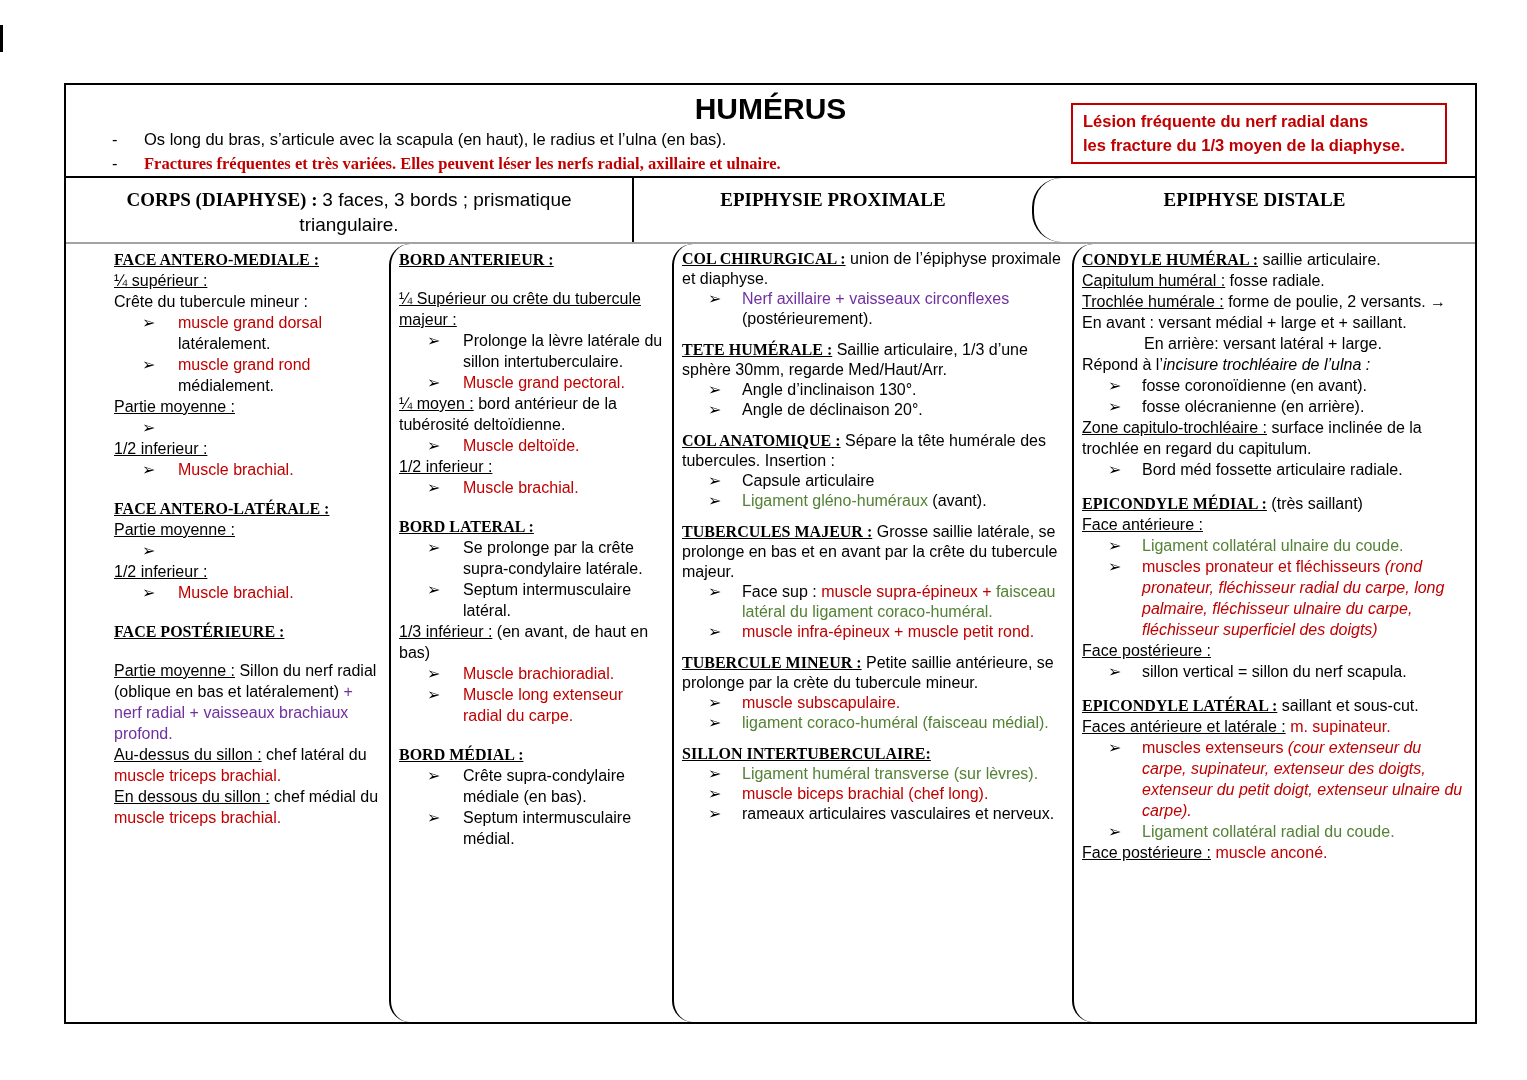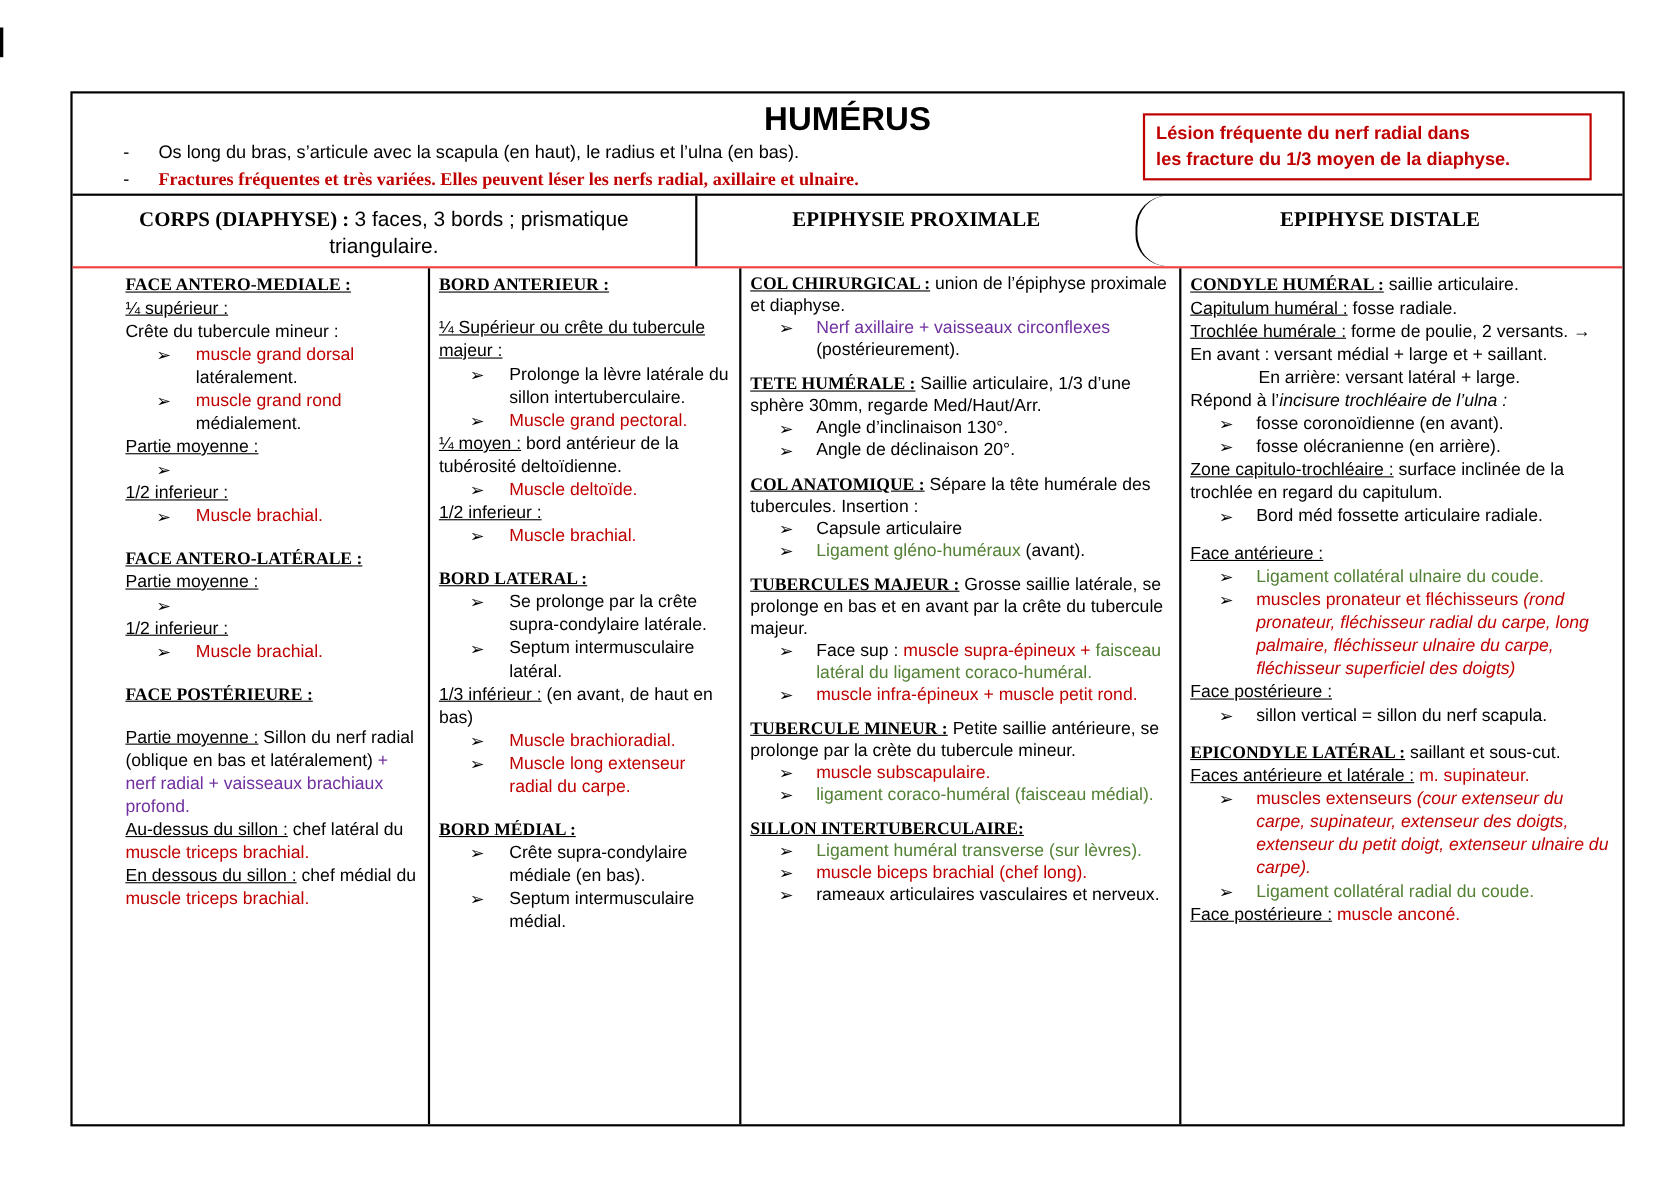--- a/index.html
+++ b/index.html
@@ -26,40 +26,40 @@
     display:flex;flex-direction:column;
   }
 
   
   .top{position:relative;flex:0 0 91px;padding-top:7px;}
   .title{text-align:center;font-size:30px;font-weight:bold;line-height:34px;}
   .intro{padding-left:40px;margin-top:1px;}
   .intro-item{display:flex;font-size:16.5px;line-height:24px;}
   .intro-item .dash{flex:0 0 38px;padding-left:6px;}
   .warn{
-    position:absolute;top:18px;right:28px;width:408px;
+    position:absolute;top:18px;right:28px;width:376px;
     border:2px solid var(--red);
     padding:4px 10px 5px 10px;
     color:var(--red);font-weight:bold;font-size:16.5px;line-height:24px;
     background:#fff;
   }
 
   
-  .hrow{flex:0 0 68px;border-top:2px solid #000;border-bottom:2px solid #ef4444;display:flex;justify-content:center;}
+  .hrow{flex:0 0 68px;border-top:2px solid #000;border-bottom:2px solid #a3a3a3;display:flex;justify-content:center;}
   .hcell{padding-top:9px;text-align:center;font-size:19px;line-height:25px;}
   .hcell + .hcell{border-left:2px solid #000;}
   .h-corps{flex:0 0 566px;}
   .h-prox{flex:0 0 400px;font-weight:bold;}
   .h-dist{flex:1;font-weight:bold;border-radius:29px;}
   .h-corps .inner{max-width:505px;margin:0 auto;}
 
   
   .brow{flex:1;display:flex;min-height:0;padding-left:40px;}
   .bcell{padding:5px 8px 4px 8px;font-size:16px;line-height:21px;overflow:hidden;}
-  .bcell + .bcell{border-left:2px solid #000;}
+  .bcell + .bcell{border-left:2px solid #000;border-radius:21px;}
   .c-face{flex:0 0 283px;}
   .c-bord{flex:0 0 283px;}
   .c-prox{flex:0 0 400px;line-height:20px;}
   .c-dist{flex:1;}
 
   
   .blk-gap{height:18px;}
   .c-prox .blk-gap{height:11px;}
   .c-dist .blk-gap{height:13px;}
   .blk-b{display:flex;}
@@ -276,20 +276,21 @@
           <div class="blk blk-b">
             <span class="mk">➢</span>
             <span class="ct"><span>fosse olécranienne (en arrière).</span></span>
           </div>
           <div class="blk blk-p"><span class="s-u">Zone capitulo-trochléaire :</span><span> surface inclinée de la trochlée en regard du capitulum.</span></div>
           <div class="blk blk-b">
             <span class="mk">➢</span>
             <span class="ct"><span>Bord méd fossette articulaire radiale.</span></span>
           </div>
           <div class="blk blk-gap"></div>
+          <div class="blk blk-p"><span class="s-b s-u">EPICONDYLE MÉDIAL :</span><span> (très saillant)</span></div>
           <div class="blk blk-p"><span class="s-u">Face antérieure :</span></div>
           <div class="blk blk-b">
             <span class="mk">➢</span>
             <span class="ct"><span class="s-g">Ligament collatéral ulnaire du coude.</span></span>
           </div>
           <div class="blk blk-b">
             <span class="mk">➢</span>
             <span class="ct"><span class="s-r">muscles pronateur et fléchisseurs </span><span class="s-r s-i">(rond pronateur, fléchisseur radial du carpe, long palmaire, fléchisseur ulnaire du carpe, fléchisseur superficiel des doigts)</span></span>
           </div>
           <div class="blk blk-p"><span class="s-u">Face postérieure :</span></div>

